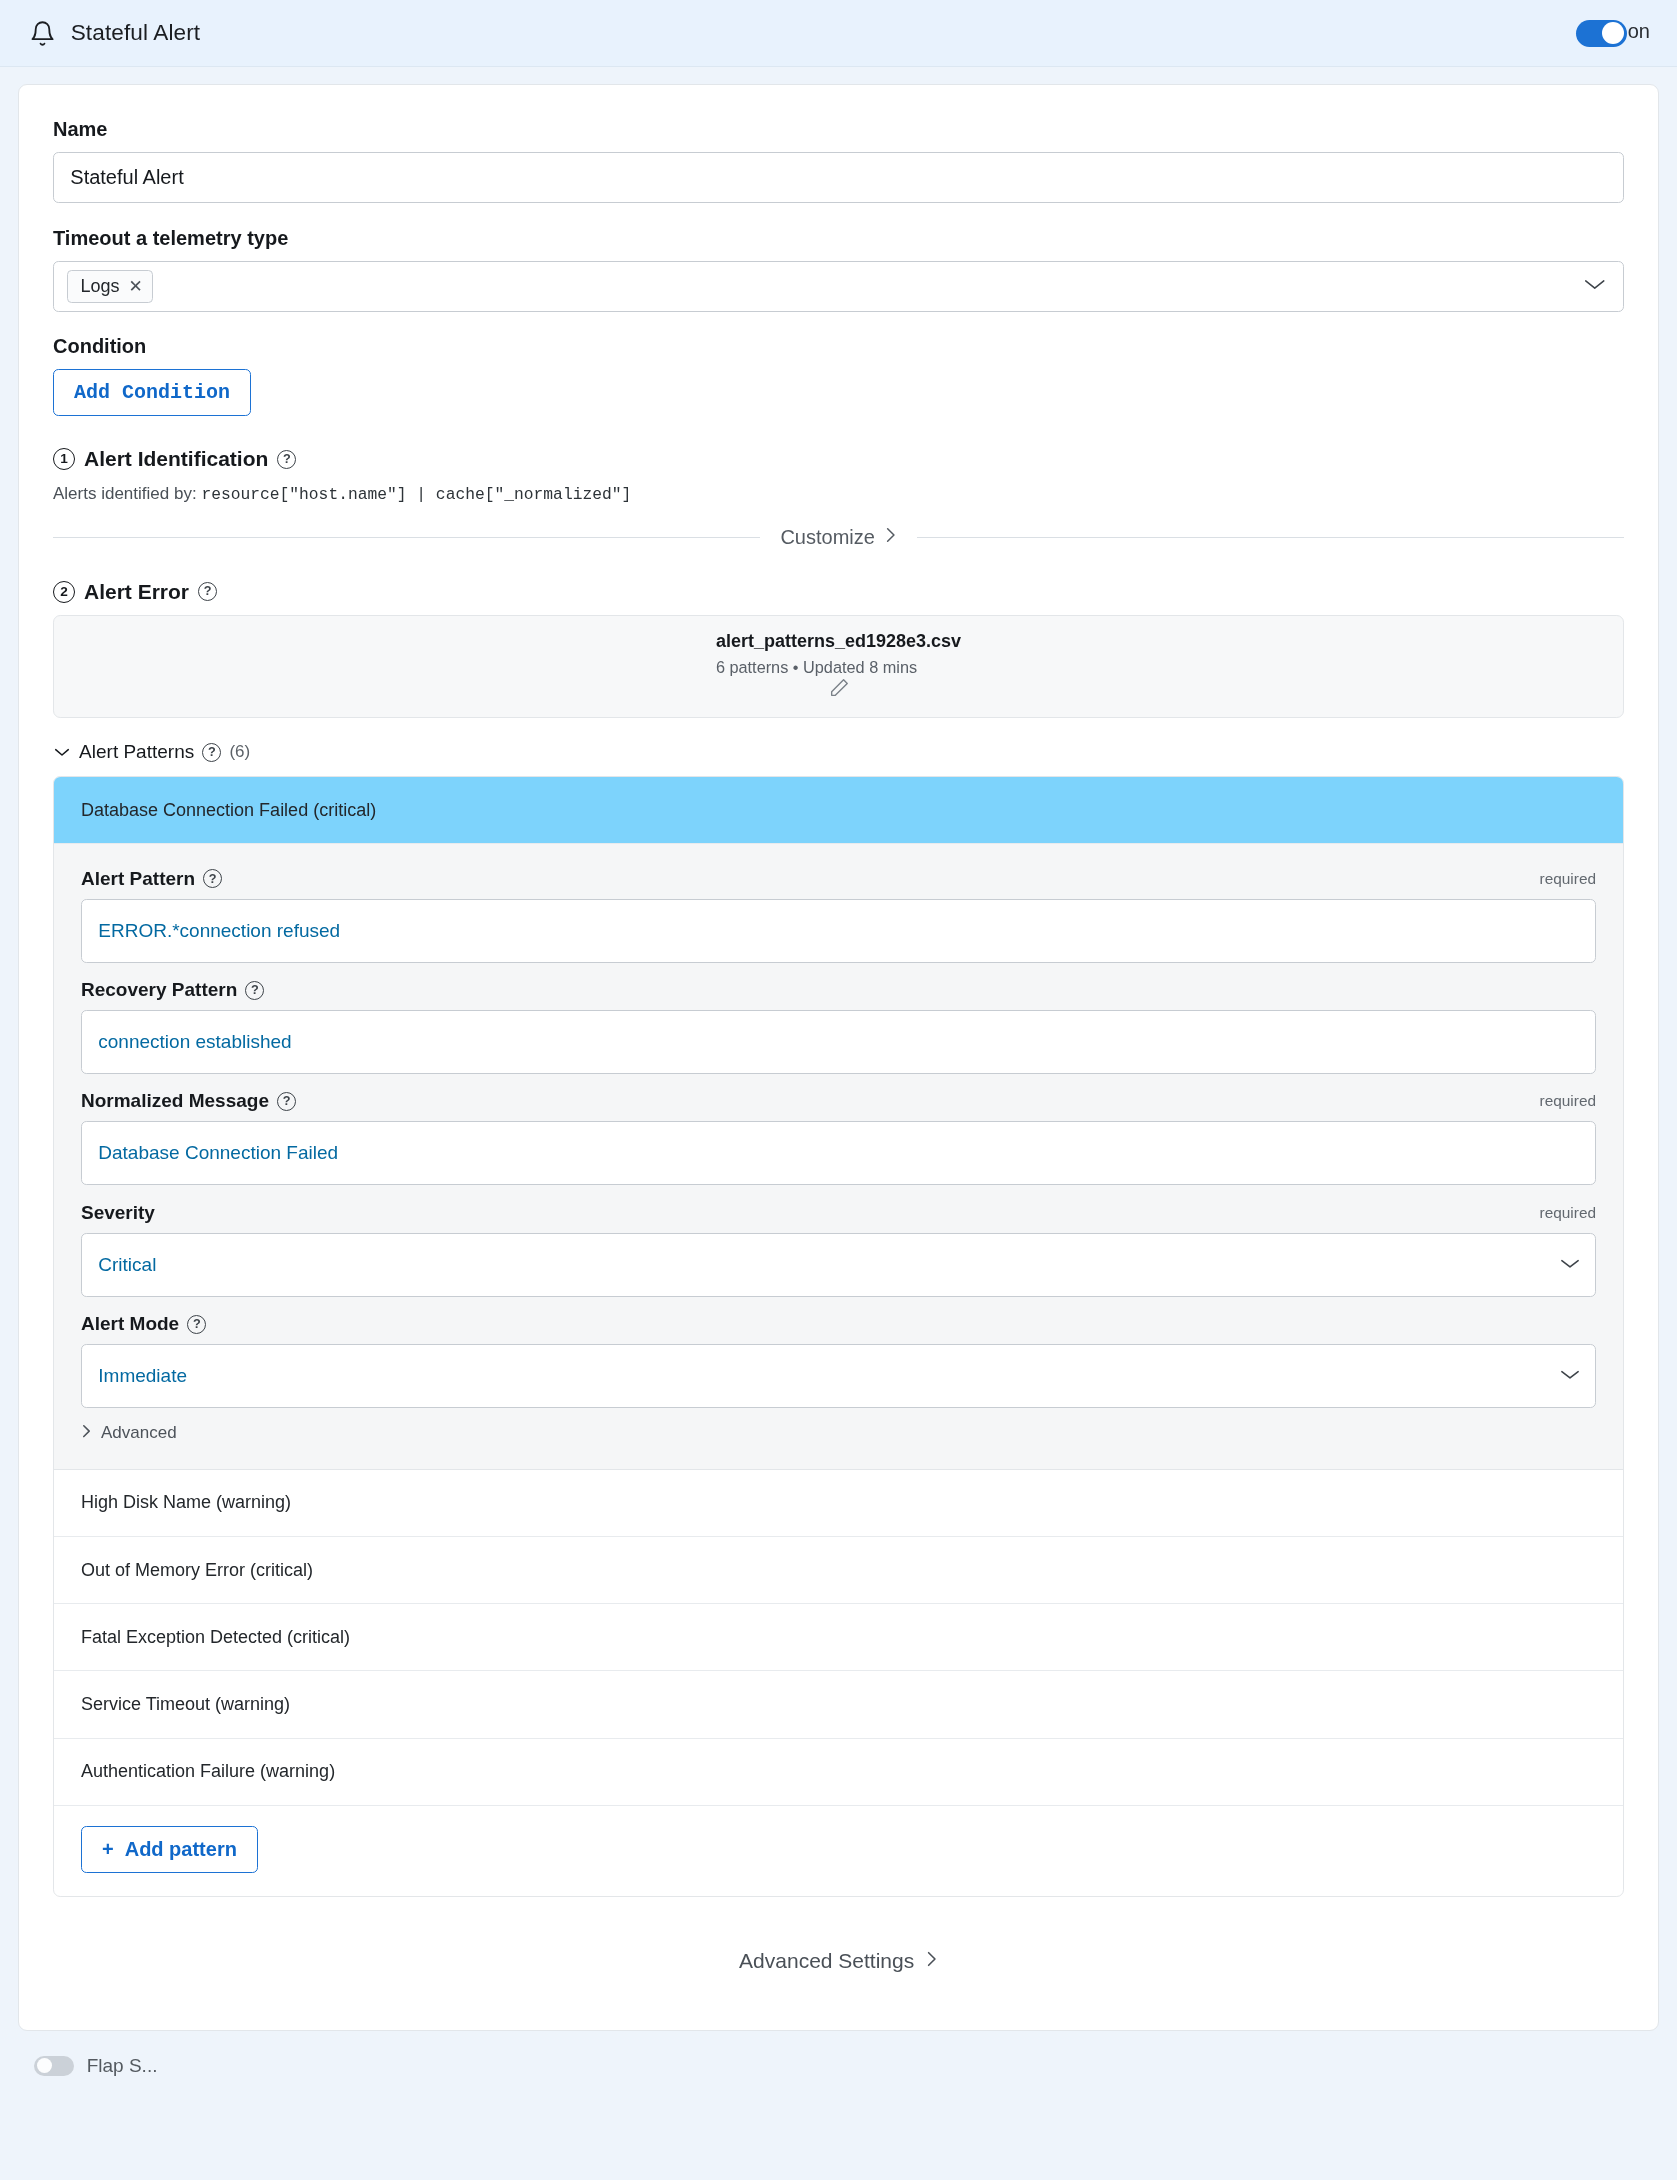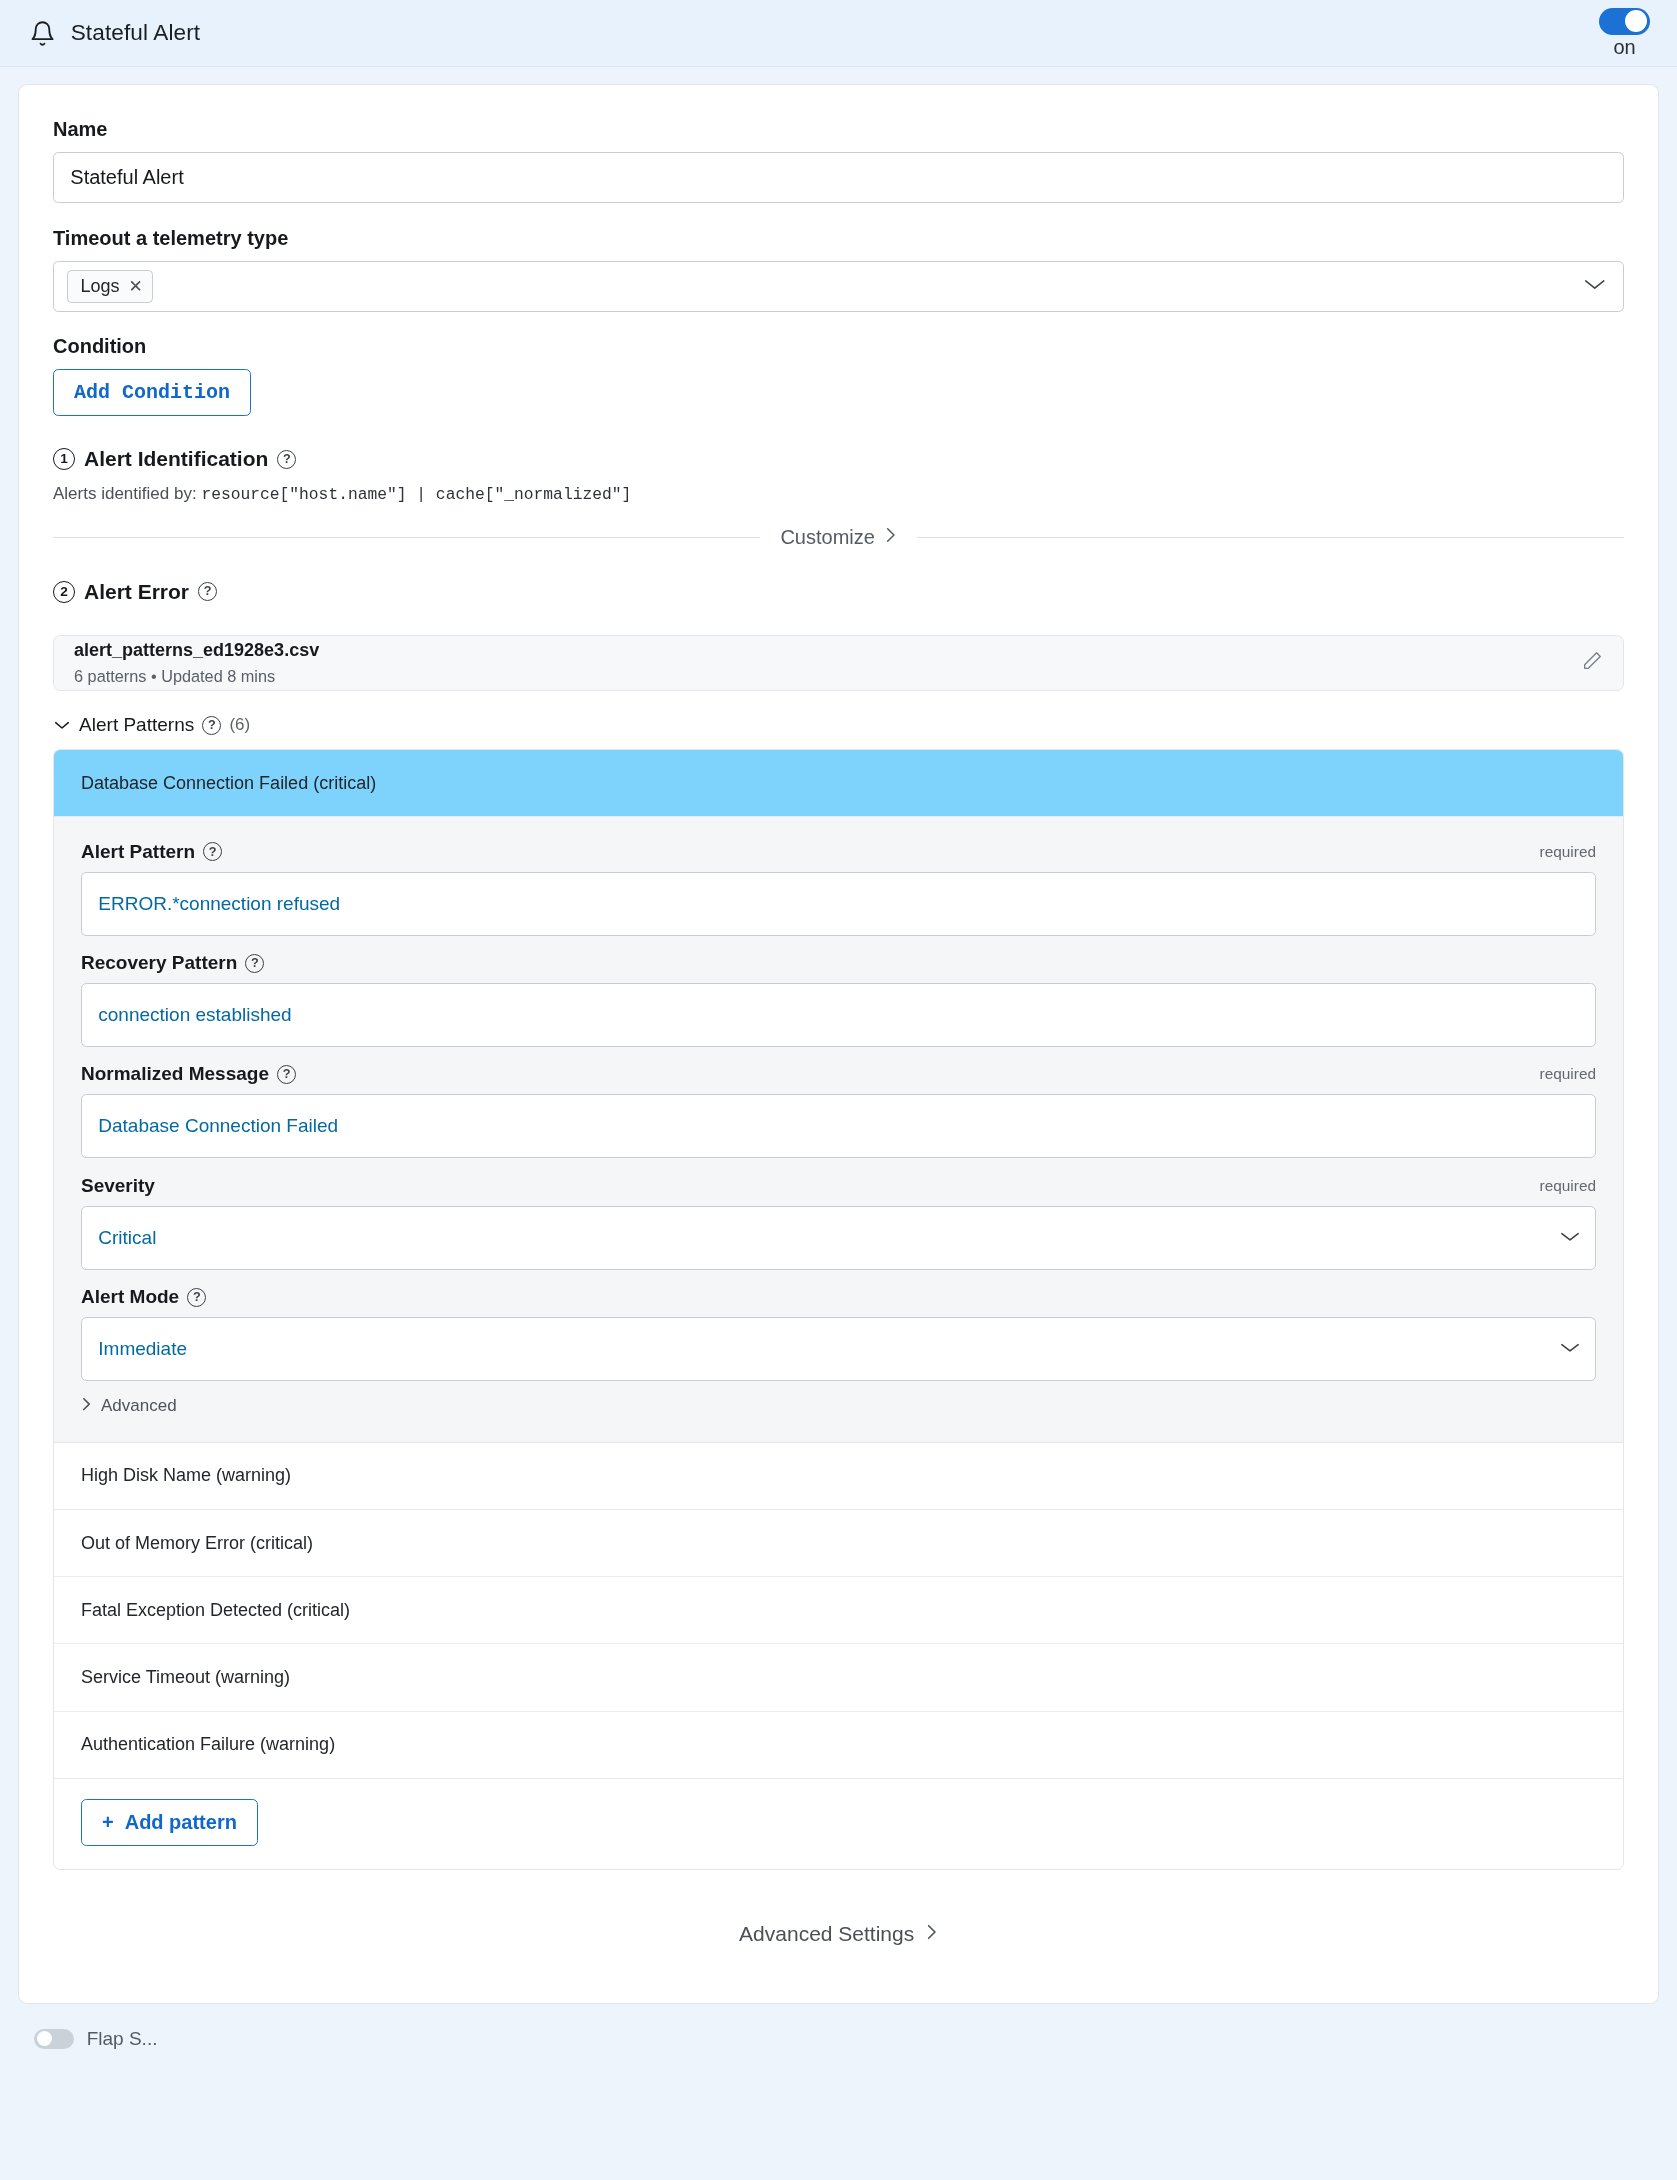--- a/index.html
+++ b/index.html
@@ -39,23 +39,21 @@
   }
   .topbar .title {
     font-size: 22.6px;
     font-weight: 400;
     color: #1b1e22;
     letter-spacing: 0.1px;
   }
   .topbar .spacer { flex: 1 1 auto; }
   .toggle-wrap {
     display: flex;
-    align-items: center;
     gap: 1px;
-    flex-direction: column;
   }
   .toggle {
     width: 51px;
     height: 27px;
     border-radius: 13.6px;
     background: #1c72d4;
     position: relative;
     cursor: pointer;
   }
   .toggle .knob {
@@ -223,27 +221,28 @@
     color: #555b62;
     display: inline-flex;
     align-items: center;
     gap: 9px;
     cursor: pointer;
     white-space: nowrap;
   }
 
   
   .file-row {
-    margin-top: 31px;
+    margin-top: 11px;
     border: 0.9px solid #e3e6e9;
     border-radius: 7.2px;
     background: #f7f8f9;
-    padding: 4px 20px;
-    display: flex;
-    align-items: center;
+    padding: 15px 20px;
+    display: flex;
+    align-items: center;
+    flex-direction: column;
   }
   .file-row .fname {
     font-size: 18px;
     font-weight: 700;
     color: #16191d;
   }
   .file-row .fmeta {
     margin-top: 6.3px;
     font-size: 16.3px;
     color: #5a6068;

